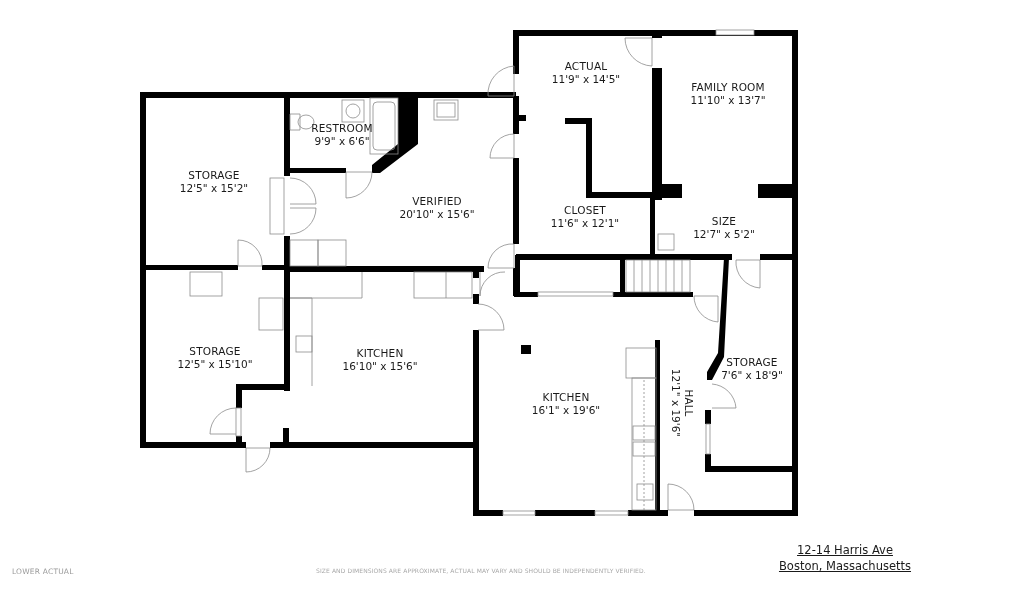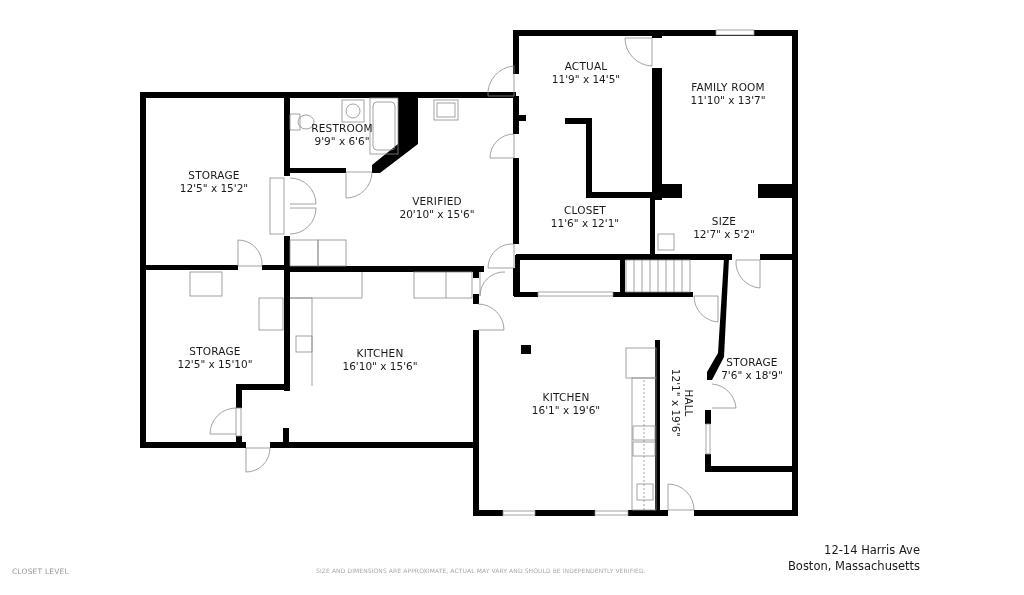--- a/index.html
+++ b/index.html
@@ -4,21 +4,21 @@
 <style>
   html, body { margin: 0; padding: 0; background: #ffffff; }
   body { width: 1024px; height: 595px; position: relative; overflow: hidden; font-family: "DejaVu Sans", sans-serif; }
   #plan { position: absolute; left: 0; top: 0; width: 1024px; height: 595px; }
   .label { position: absolute; text-align: center; color: #1a1a1a; font-size: 10.5px; line-height: 13px; white-space: nowrap; transform: translateX(-50%); }
   .label .n { display: block; letter-spacing: 0.2px; }
   .label .d { display: block; }
   .hall-label { position: absolute; color: #1a1a1a; font-size: 10.5px; line-height: 13px; white-space: nowrap; transform: translate(-50%,-50%) rotate(90deg); text-align: center; }
   .footer-left { position: absolute; left: 12px; top: 567px; font-size: 7.5px; color: #9a9a9a; letter-spacing: 0.2px; }
   .footer-center { position: absolute; left: 316px; top: 567px; font-size: 6px; color: #a8a8a8; letter-spacing: 0.1px; }
-  .address { position: absolute; left: 770px; top: 542px; width: 150px; text-align: right; font-size: 11.5px; line-height: 16px; color: #1a1a1a; }
+  .address { position: absolute; left: 770px; top: 542px; width: 150px; text-align: center; font-size: 11.5px; line-height: 16px; color: #1a1a1a; text-decoration: underline; }
   .address span { display: block; }
 </style>
 </head>
 <body>
 
 <svg id="plan" viewBox="0 0 1024 595" xmlns="http://www.w3.org/2000/svg">
   <g fill="#000">
 
     <rect x="140" y="92" width="6" height="356"></rect>
     <rect x="140" y="92" width="150" height="6"></rect>
@@ -220,18 +220,18 @@
 </div>
 <div class="label" style="left:566px; top:391px;">
   <span class="n">KITCHEN</span>
   <span class="d">16'1" x 19'6"</span>
 </div>
 <div class="hall-label" style="left:682px; top:403px;">
   <span class="n" style="display:block;">HALL</span>
   <span class="d" style="display:block;">12'1" x 19'6"</span>
 </div>
 
-<div class="footer-left">CLOSET LEVEL</div>
+<div class="footer-left">LOWER ACTUAL</div>
 <div class="footer-center">SIZE AND DIMENSIONS ARE APPROXIMATE, ACTUAL MAY VARY AND SHOULD BE INDEPENDENTLY VERIFIED.</div>
 <div class="address">
   <span>12-14 Harris Ave</span>
   <span>Boston, Massachusetts</span>
 </div>
 
 </body></html>

